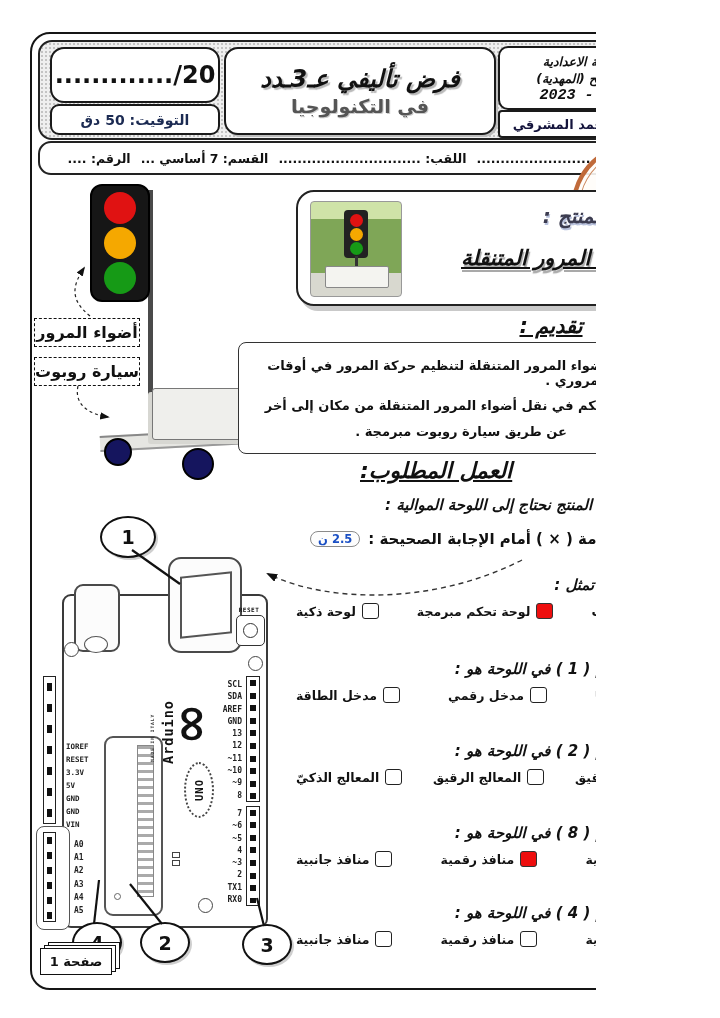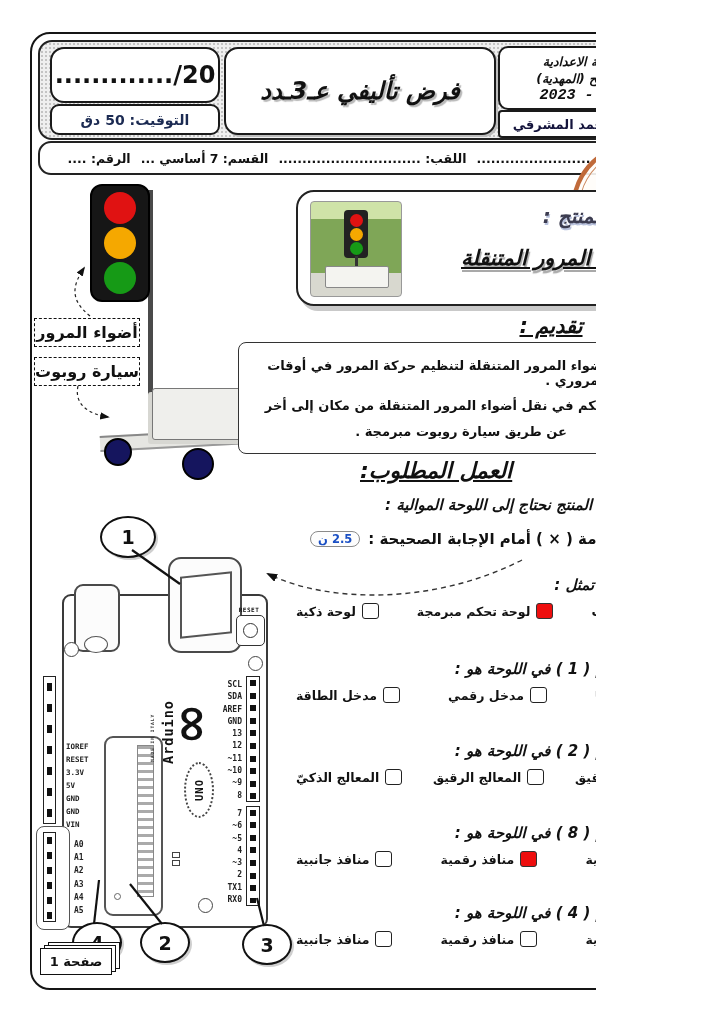--- a/index.html
+++ b/index.html
@@ -128,20 +128,21 @@
 
   <div class="abs header">
     <div class="hbox score-box">
       <span class="score-text">............./20</span>
     </div>
     <div class="hbox timing-box">
       <span class="timing-text">التوقيت: 50 دق</span>
     </div>
     <div class="hbox title-box">
       <span class="title1" dir="rtl">فرض تأليفي عـ3ـدد</span>
+      <span class="title2" dir="rtl">في  التكنولوجيا</span>
     </div>
     <div class="hbox school-box">
       <span class="school-line" dir="rtl">المدرسة الاعدادية</span>
       <span class="school-line" dir="rtl">اولاد صالح (المهدية)</span>
       <span class="year">2023 - 2022</span>
     </div>
     <div class="hbox teacher-box">
       <span class="teacher-text" dir="rtl">الأستاذ: محمد المشرقي</span>
     </div>
   </div>

